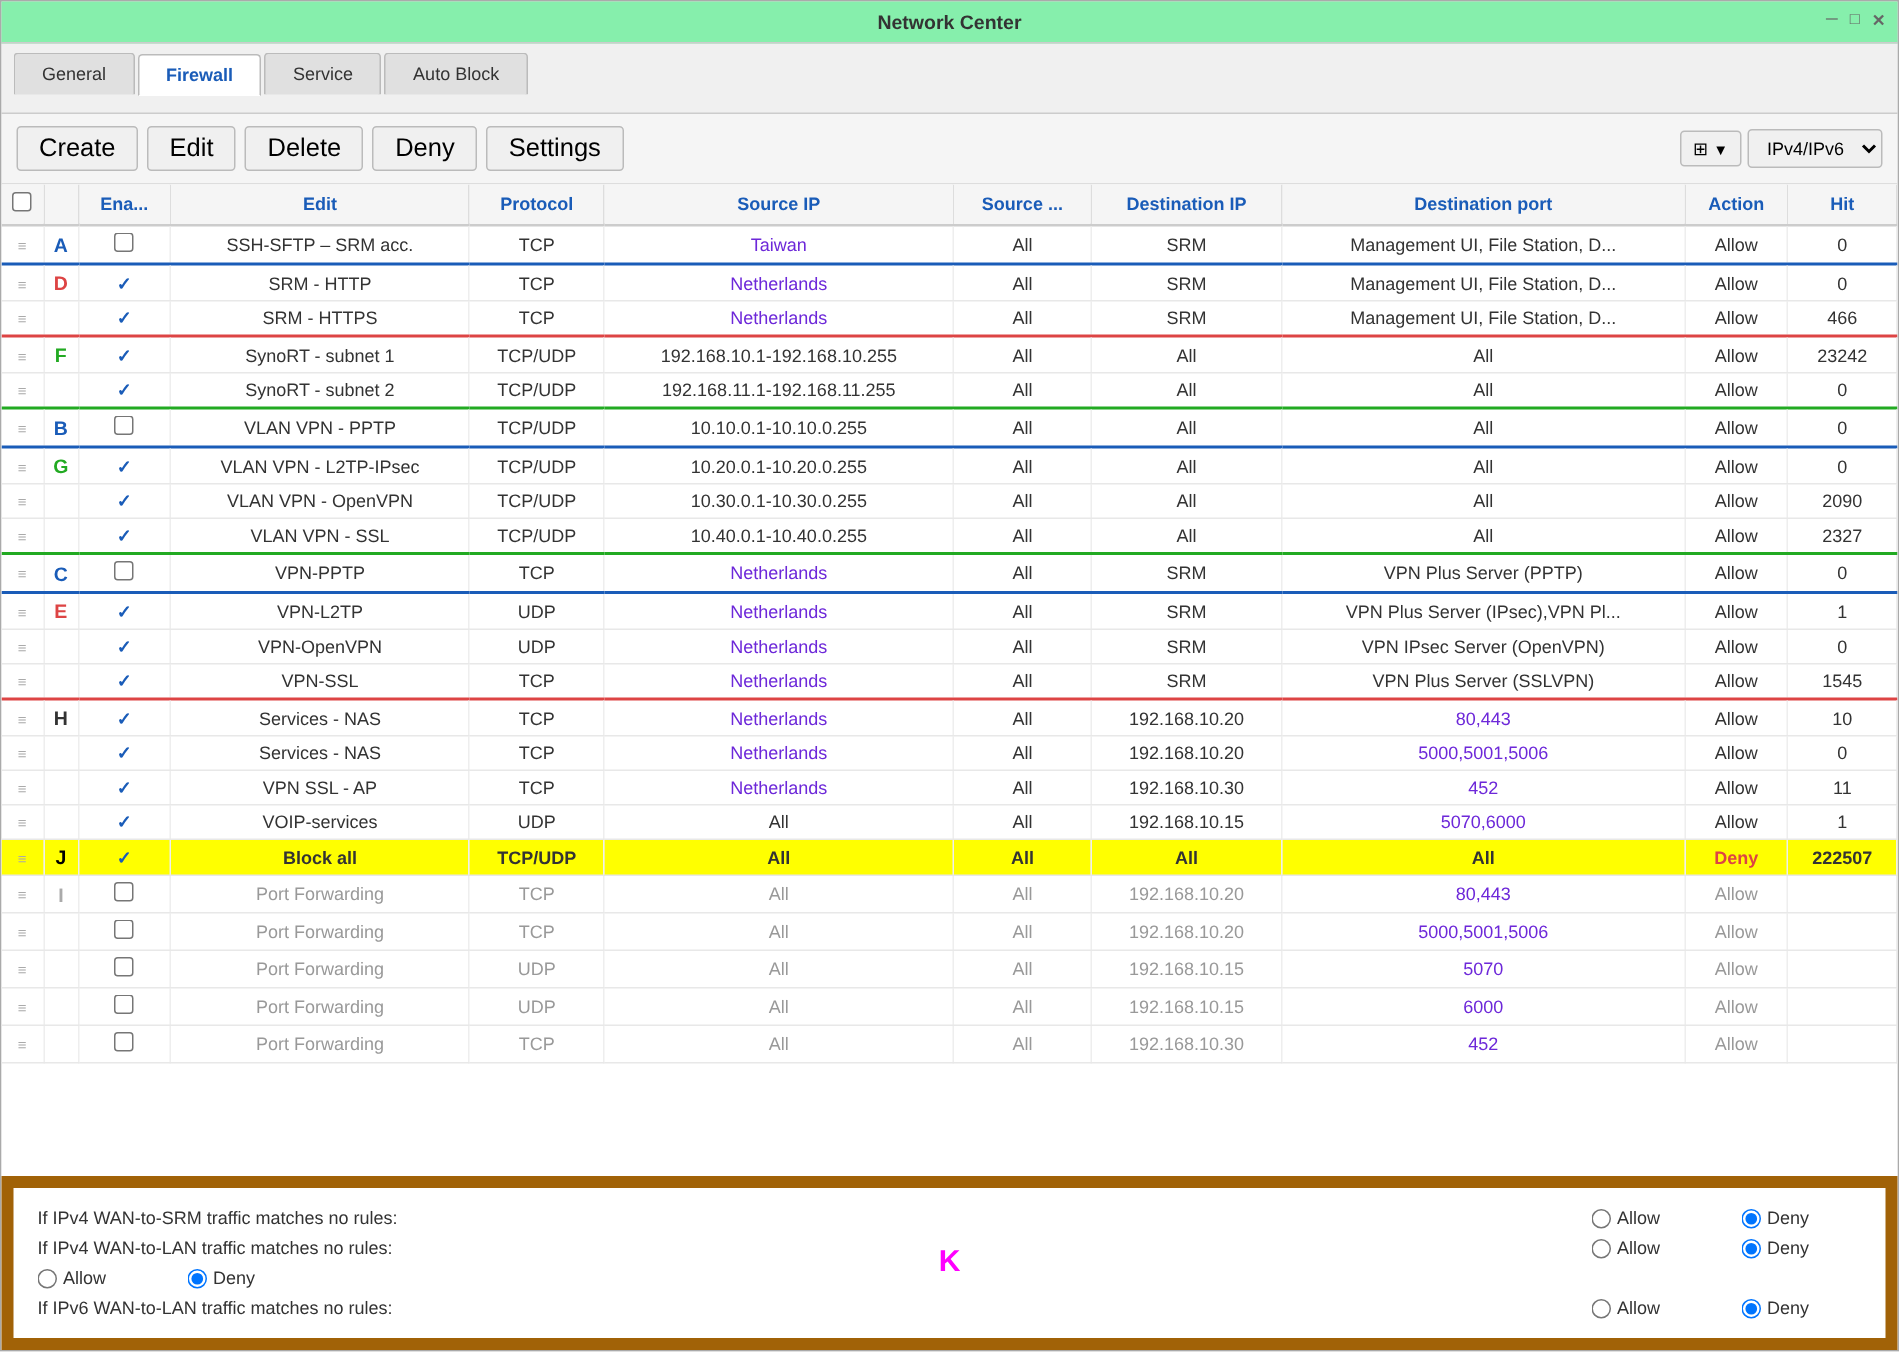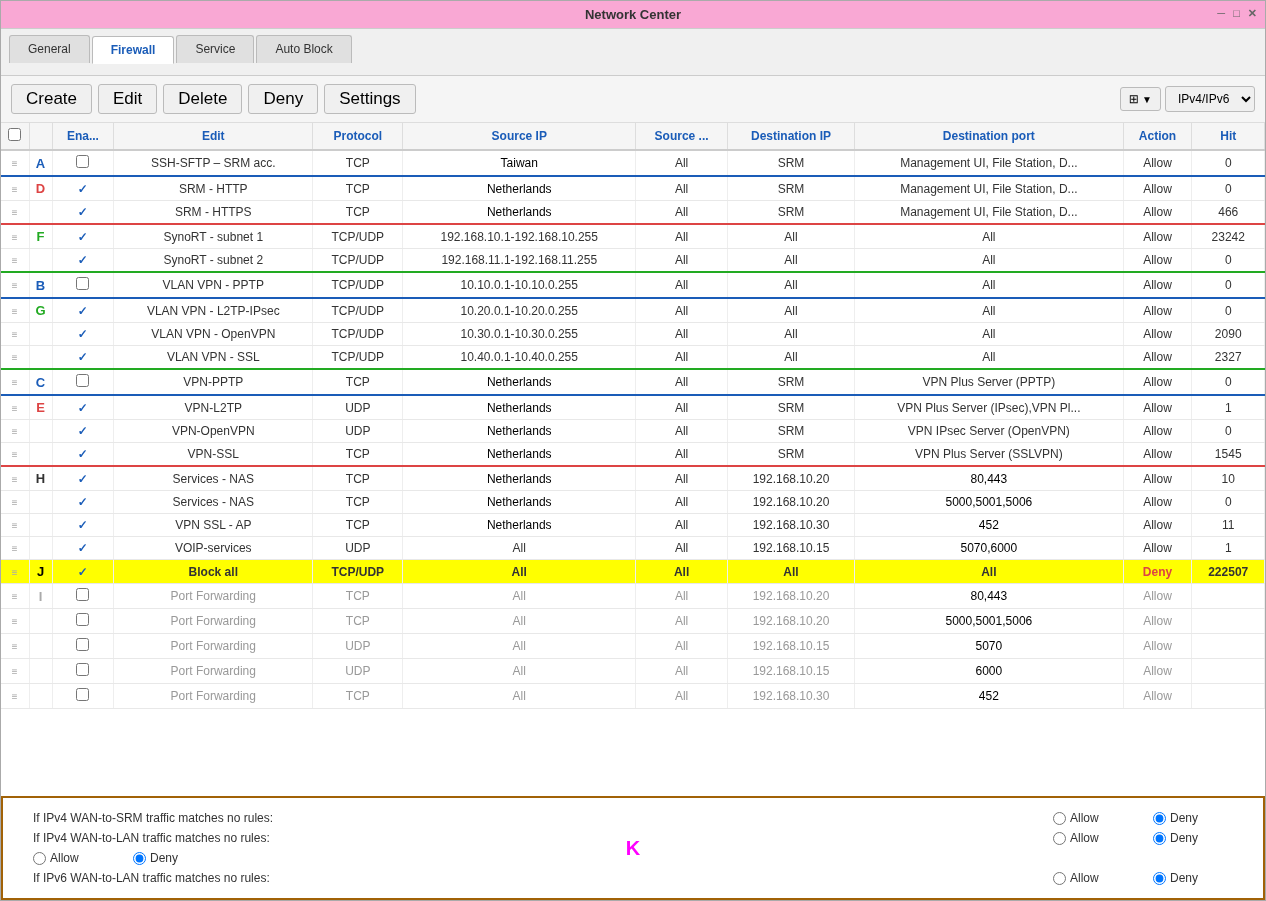--- a/index.html
+++ b/index.html
@@ -1,53 +1,53 @@
 <!DOCTYPE html>
 <html><head>
   <meta charset="utf-8">
   <style>
     * { box-sizing: border-box; margin: 0; padding: 0; }
     body { font-family: Arial, sans-serif; font-size: 12px; background: #e8e8e8; color: #333; }
 
     .window { width: 1266px; height: 901px; background: #f0f0f0; border: 1px solid #aaa; display: flex; flex-direction: column; }
 
-    .title-bar { background: #f9a8d4; text-align: center; padding: 6px; font-size: 13px; font-weight: bold; color: #333; border-bottom: 1px solid #ccc; display: flex; align-items: flex-end; justify-content: center; position: relative; }
+    .title-bar { background: #86efac; text-align: center; padding: 6px; font-size: 13px; font-weight: bold; color: #333; border-bottom: 1px solid #ccc; display: flex; align-items: flex-end; justify-content: center; position: relative; }
     .title-bar .win-controls { position: absolute; right: 8px; top: 6px; display: flex; gap: 8px; }
     .win-control { font-size: 11px; color: #666; cursor: pointer; }
 
     .tabs { display: flex; padding: 6px 8px 12px; background: #f0f0f0; gap: 2px; border-bottom: 1px solid #ccc; }
     .tab { padding: 6px 18px; background: #e0e0e0; border: 1px solid #bbb; border-bottom: none; cursor: pointer; font-size: 12px; border-radius: 3px 3px 0 0; }
     .tab.active { background: #fff; border-bottom: 1px solid #fff; font-weight: bold; color: #1a5cb8; position: relative; bottom: -1px; }
 
     .toolbar { display: flex; padding: 8px 10px; gap: 6px; background: #f5f5f5; border-bottom: 1px solid #ddd; align-items: center; }
     .btn { padding: 4px 14px; border: 1px solid #bbb; background: #f0f0f0; border-radius: 3px; cursor: pointer; font-size: 17px; }
     .toolbar-right { margin-left: auto; display: flex; gap: 4px; align-items: center; }
     .icon-btn { padding: 4px 8px; border: 1px solid #bbb; background: #f0f0f0; border-radius: 3px; cursor: pointer; font-size: 12px; }
     .select-box { padding: 4px 8px; border: 1px solid #bbb; background: #f0f0f0; border-radius: 3px; font-size: 12px; cursor: pointer; }
 
     .table-container { flex: 1; overflow-y: auto; background: #fff; }
     table { width: 100%; border-collapse: collapse; font-size: 12px; }
     thead th { background: #f5f5f5; border-bottom: 2px solid #ccc; border-right: 1px solid #ddd; padding: 5px 6px; text-align: center; color: #1a5cb8; font-weight: bold; position: sticky; top: 0; z-index: 10; white-space: nowrap; }
     tbody td { border-bottom: 1px solid #e8e8e8; border-right: 1px solid #eee; padding: 4px 6px; text-align: center; white-space: nowrap; }
 
-    .link-text { color: #000000; }
+    .link-text { color: #6d28d9; }
     .deny-text { color: #d44; font-weight: bold; }
 
     tr.border-top-blue td { border-top: 2px solid #1a5cb8; }
     tr.border-bottom-blue td { border-bottom: 2px solid #1a5cb8; }
     tr.border-top-red td { border-top: 2px solid #d44; }
     tr.border-bottom-red td { border-bottom: 2px solid #d44; }
     tr.border-top-green td { border-top: 2px solid #2a2; }
     tr.border-bottom-green td { border-bottom: 2px solid #2a2; }
 
     
     tr.yellow-row td { background: #ffff00; font-weight: bold; }
 
     
-    .footer-panel { background: #fff; border: 2px solid #a16207; padding: 10px 30px; font-size: 12px; }
+    .footer-panel { background: #fff; border: 8px solid #a16207; padding: 10px 16px; font-size: 12px; }
 
     .cb-check { color: #1a5cb8; font-weight: bold; }
 
     
     .table-container::-webkit-scrollbar { width: 8px; }
     .table-container::-webkit-scrollbar-track { background: #f0f0f0; }
     .table-container::-webkit-scrollbar-thumb { background: #bbb; border-radius: 4px; }
 
     .chevron-down { font-size: 10px; }
   </style>

